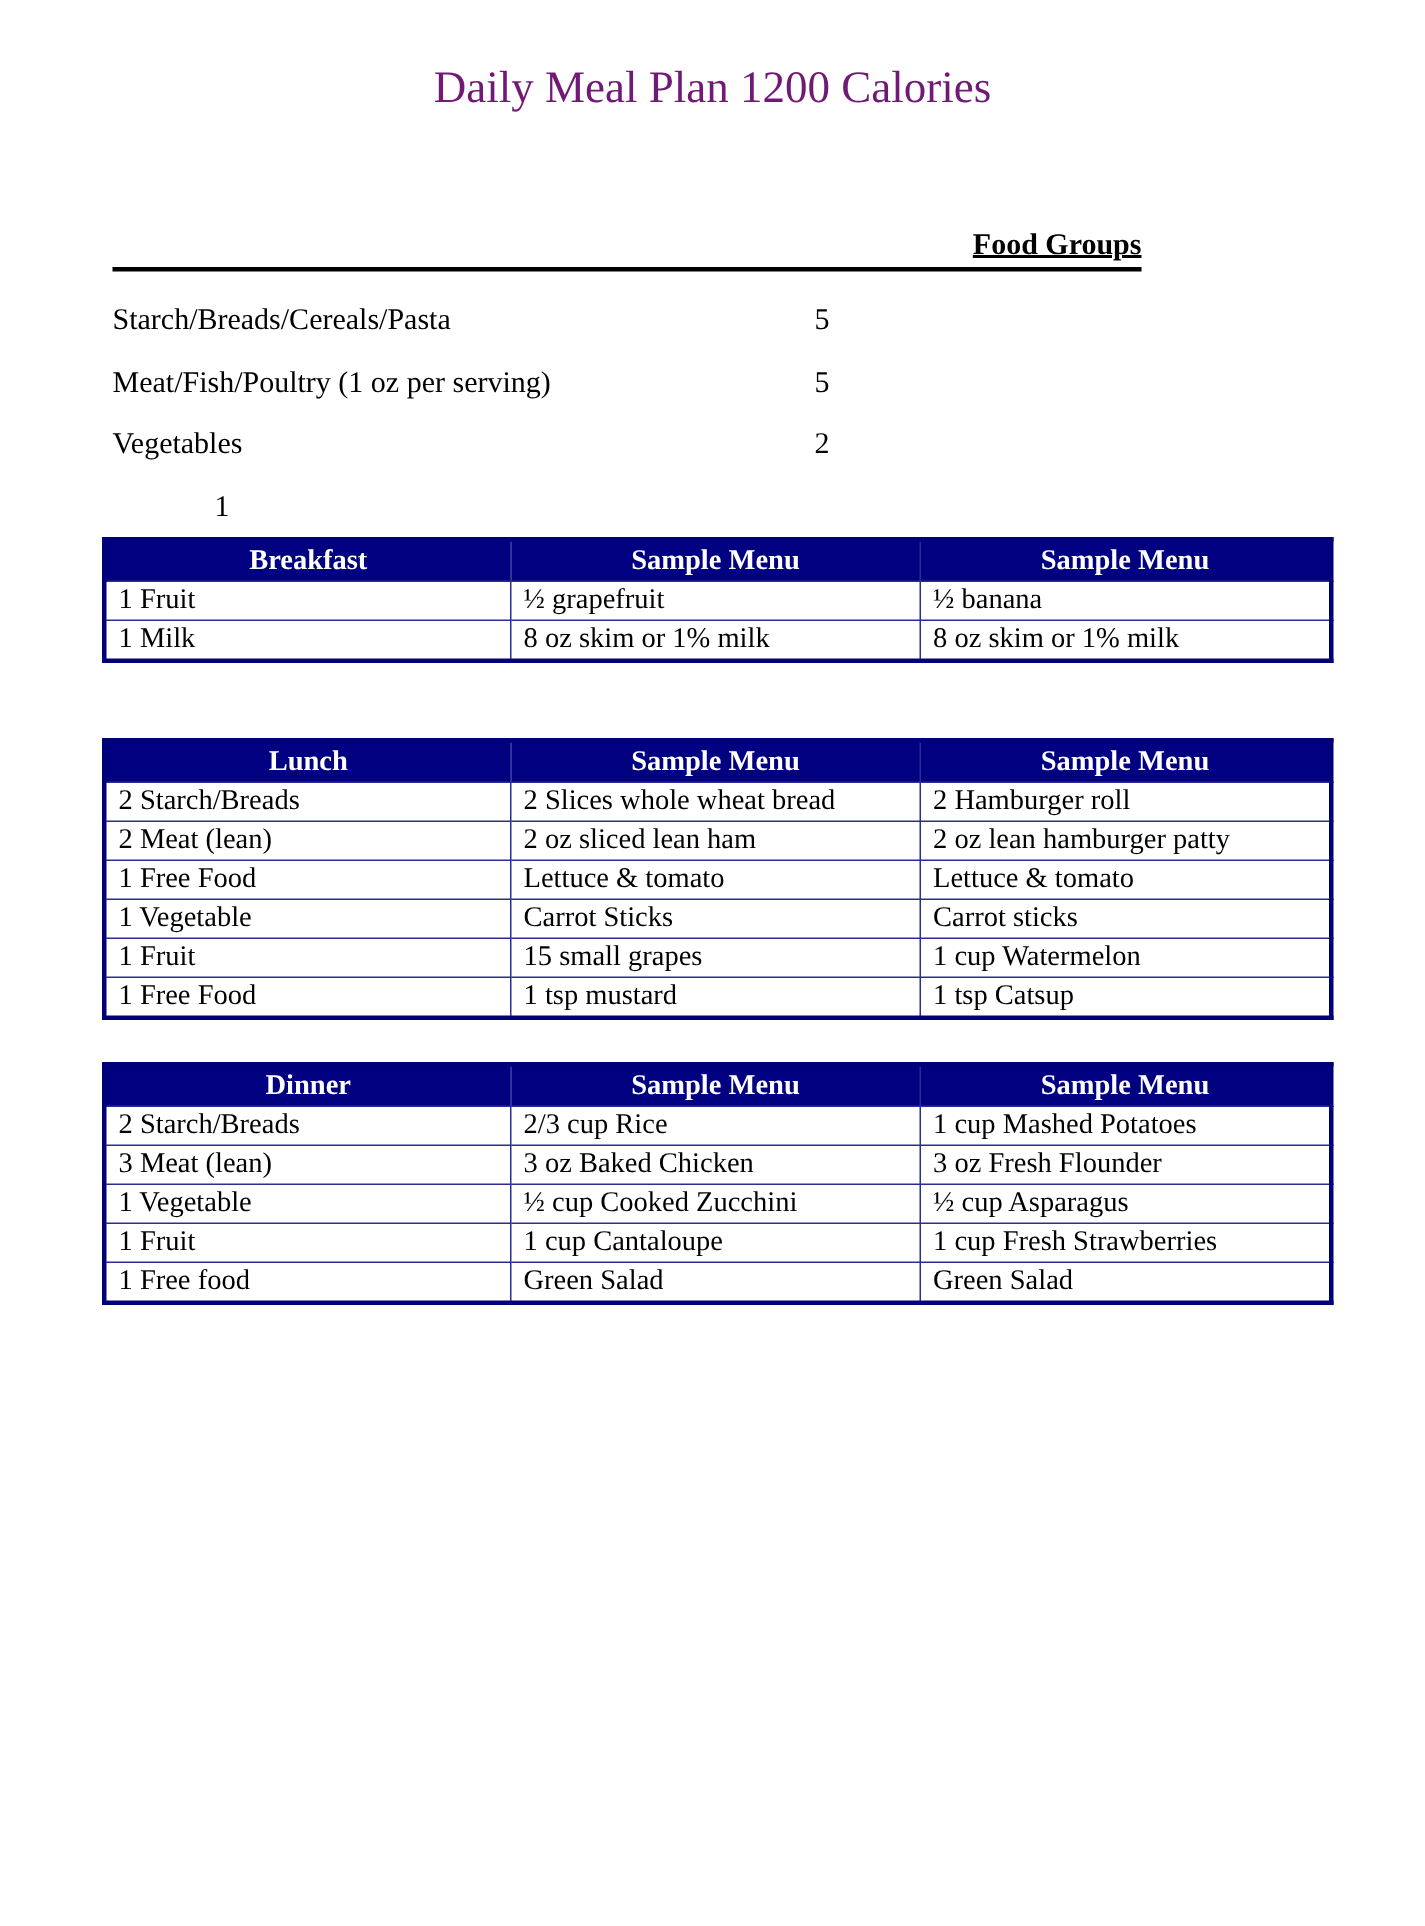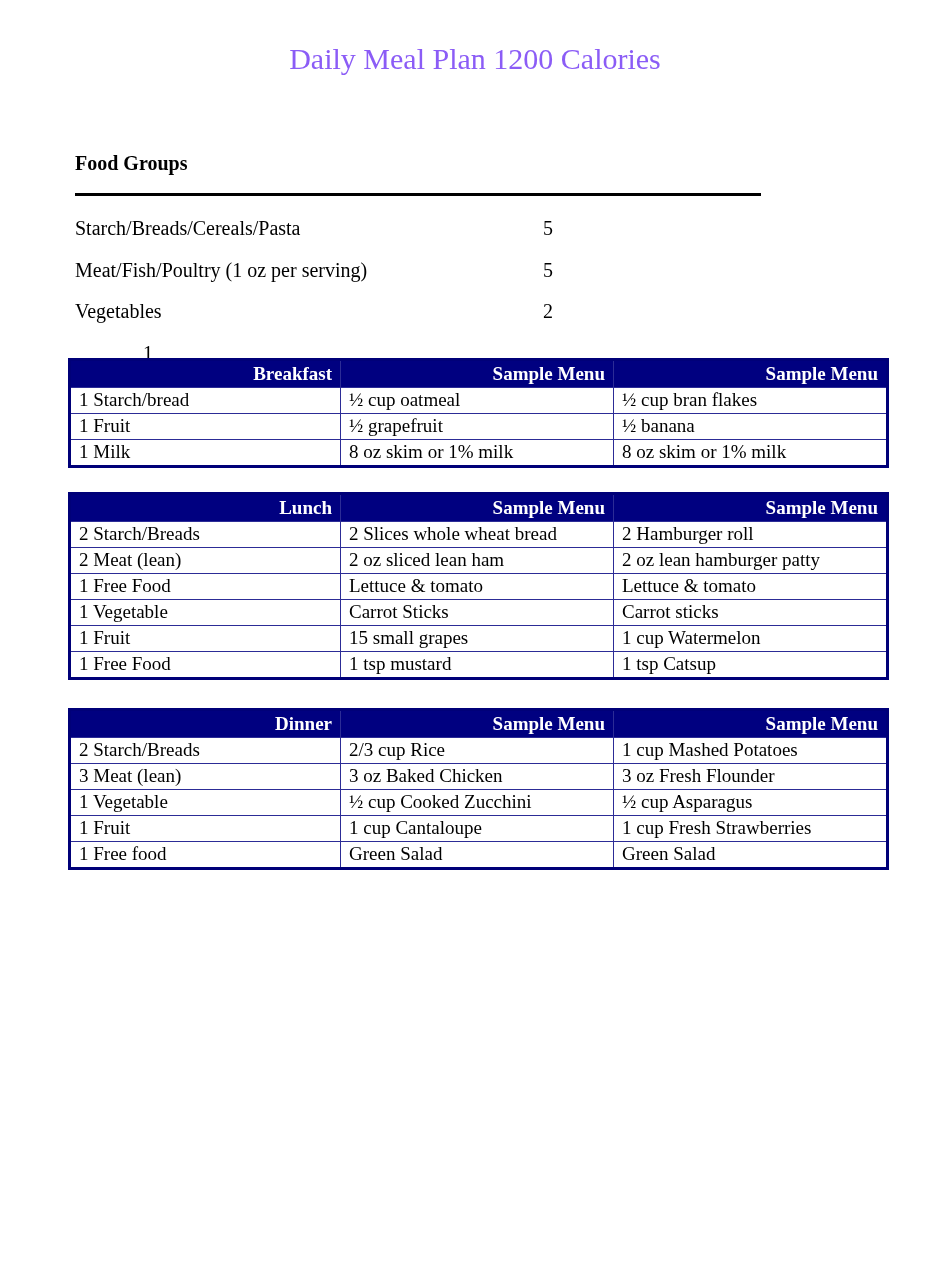--- a/index.html
+++ b/index.html
@@ -11,35 +11,36 @@
     color: #000000;
     overflow: hidden;
   }
 
   .title {
     position: absolute;
     top: 42px; left: 0; width: 950px;
     text-align: center;
     font-size: 30px;
     font-weight: 400;
-    color: #8b5cf6;
+    color: #701a75;
   }
 
   
   .food-groups {
     position: absolute;
     top: 152px; left: 75px; width: 686px;
   }
   .fg-header {
     display: flex;
-    justify-content: flex-start;
+    justify-content: flex-end;
     font-size: 20px;
     font-weight: bold;
-    padding-bottom: 18px;
+    padding-bottom: 3px;
     border-bottom: 3px solid #000000;
+    text-decoration: underline;
   }
   .fg-rows { padding-top: 4px; }
   .fg-row {
     display: flex;
     height: 25.5px;
     line-height: 25.5px;
     font-size: 20px;
     margin-top: 16px;
   }
   .fg-name { width: 400px; }
@@ -55,21 +56,21 @@
     font-size: 19px;
     border: 3px solid #000078;
   }
   table.meal-table col.c1 { width: 271px; }
   table.meal-table col.c2 { width: 273px; }
   table.meal-table col.c3 { width: 274px; }
   table.meal-table th {
     background: #000080;
     color: #ffffff;
     font-weight: bold;
-    text-align: right;
+    text-align: center;
     height: 28px;
     padding: 1px 8px 2px 8px;
     border: 1.5px solid #2c2c96;
     font-size: 19px;
   }
   table.meal-table td {
     height: 26px;
     padding: 1px 8px 2px 8px;
     border: 1.5px solid #2c2c96;
     background: #ffffff;
@@ -121,25 +122,20 @@
     </colgroup>
   <thead>
     <tr>
       <th>Breakfast</th>
       <th>Sample Menu</th>
       <th>Sample Menu</th>
     </tr>
   </thead>
   <tbody>
       <tr>
-        <td>1 Starch/bread</td>
-        <td>½ cup oatmeal</td>
-        <td>½ cup bran flakes</td>
-      </tr>
-      <tr>
         <td>1 Fruit</td>
         <td>½ grapefruit</td>
         <td>½ banana</td>
       </tr>
       <tr>
         <td>1 Milk</td>
         <td>8 oz skim or 1% milk</td>
         <td>8 oz skim or 1% milk</td>
       </tr>
     </tbody>

